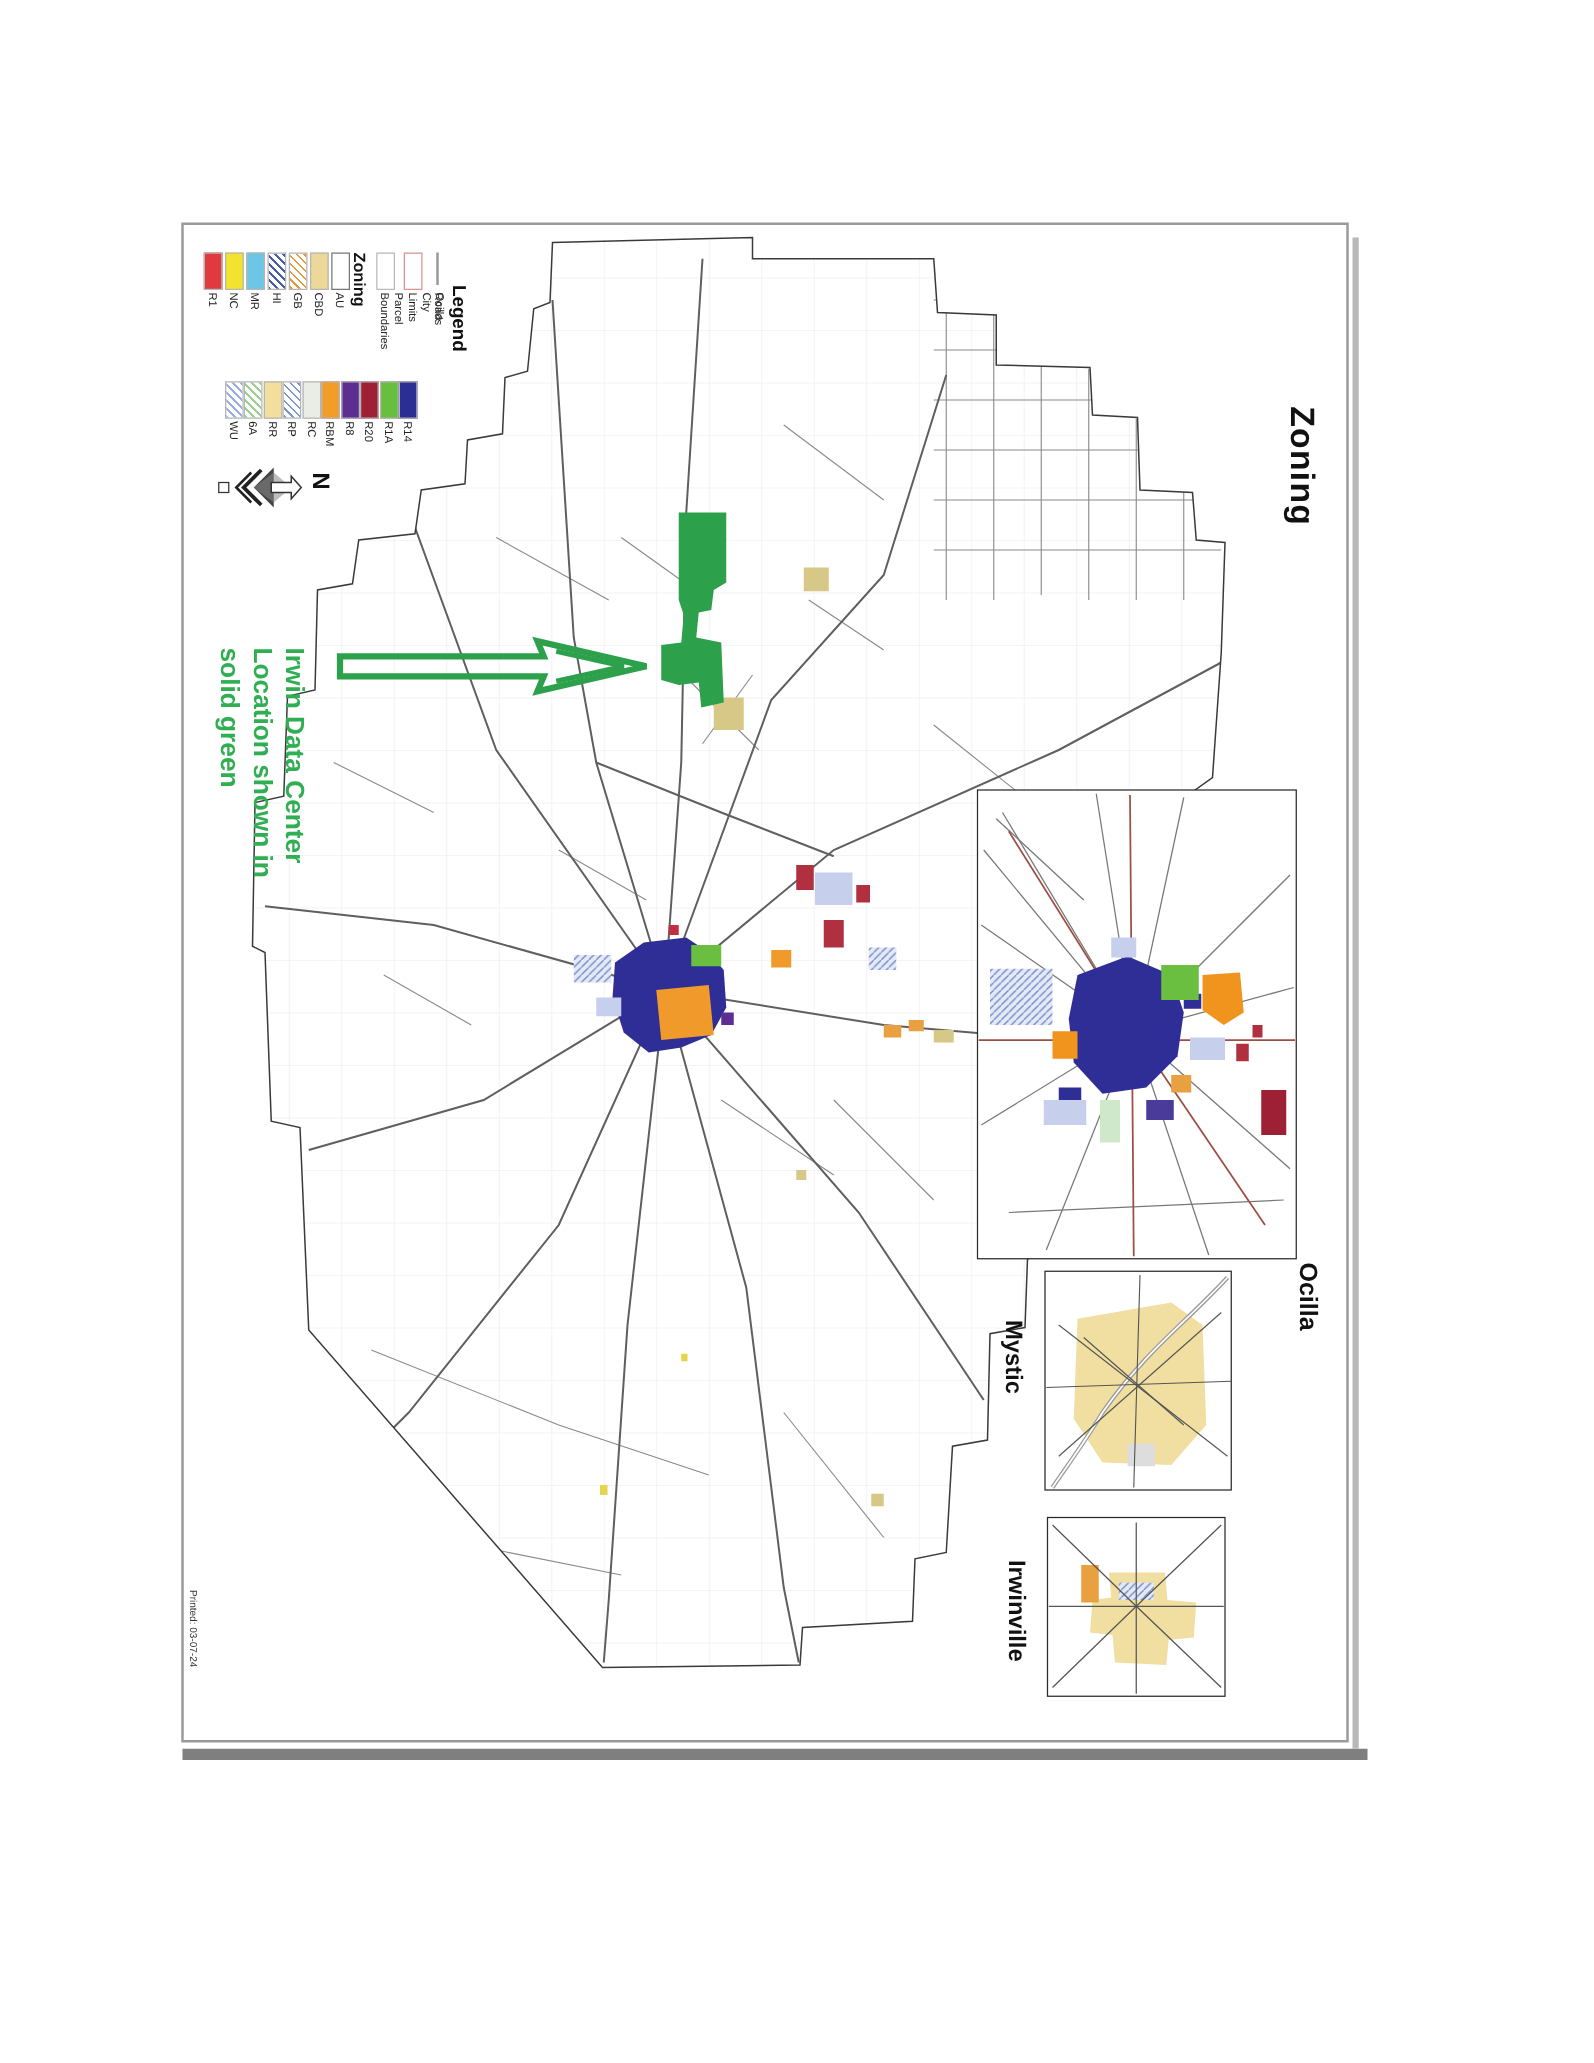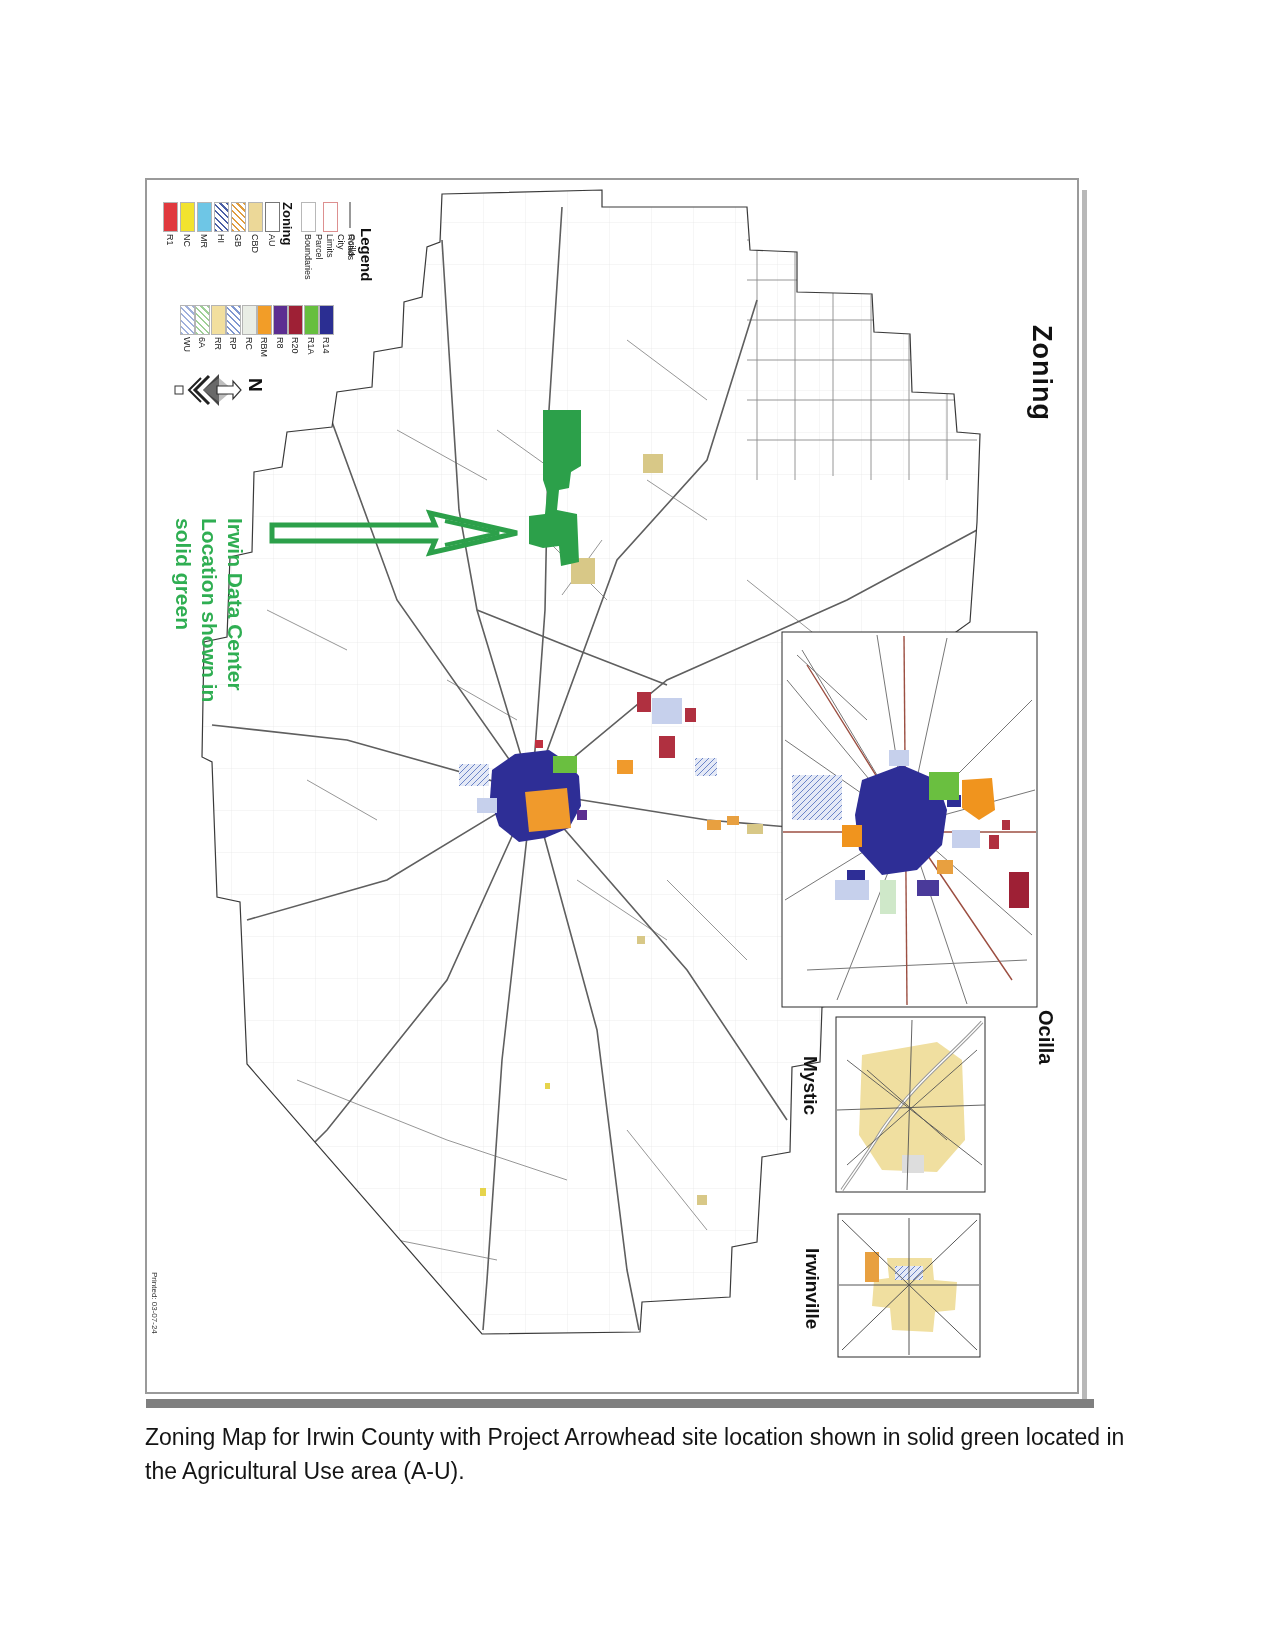--- a/index.html
+++ b/index.html
@@ -326,14 +326,13 @@
 solid green</div>
 
   <div class="vtext map-title" style="left:1026px; top:325px">Zoning</div>
 
   <div class="vtext inset-label" style="left:1034px; top:1010px; font-size:20px">Ocilla</div>
   <div class="vtext inset-label" style="left:799px; top:1056px">Mystic</div>
   <div class="vtext inset-label" style="left:801px; top:1248px">Irwinville</div>
 
   <div class="vtext printed" style="left:150px; top:1272px">Printed: 03-07-24</div>
 
-  <div class="caption">Zoning Map for Irwin County with Project Arrowhead site location shown in solid green located in the Agricultural Use area (A-U).</div>
 </div>
 
 </body></html>

